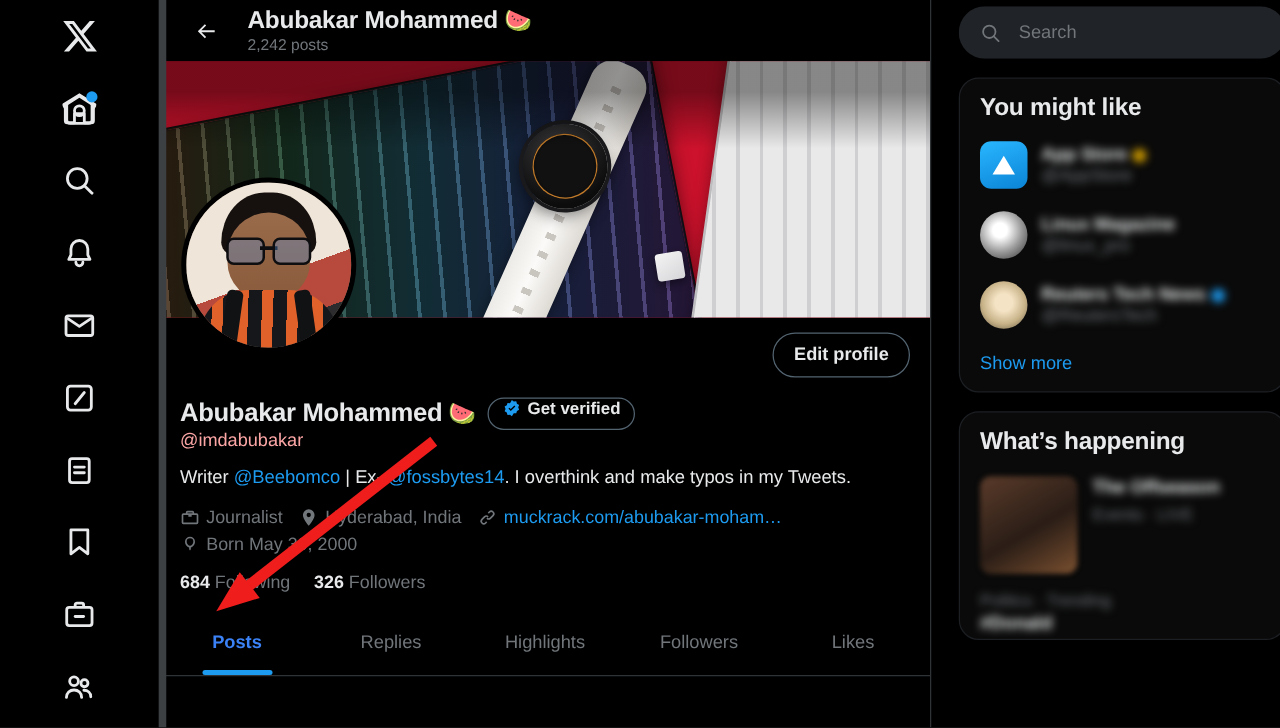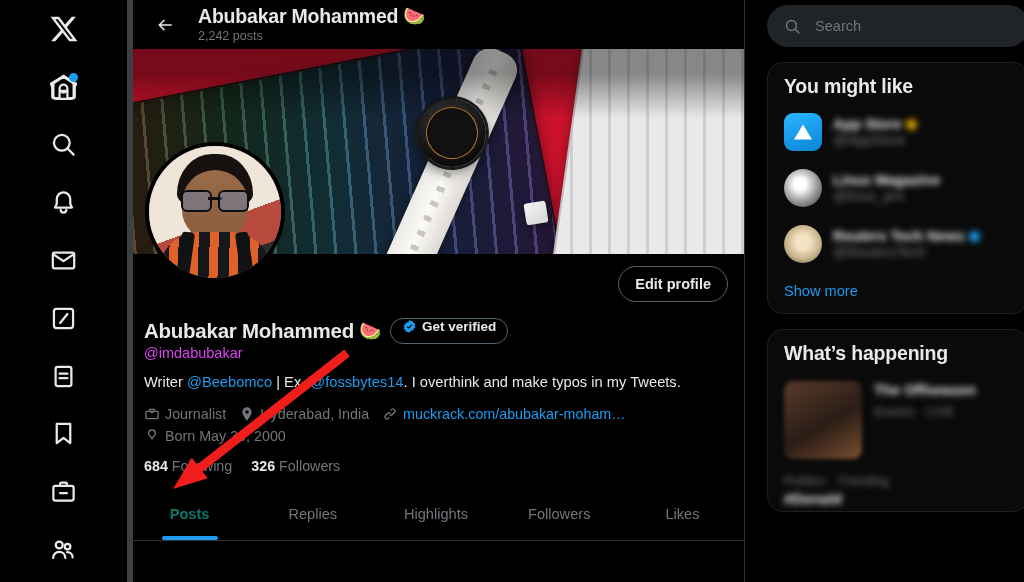--- a/index.html
+++ b/index.html
@@ -183,41 +183,41 @@
     font-size: 20.5px; font-weight: bold; color: #e7e9ea; letter-spacing: -.25px;
     display:flex; align-items:center; gap:5px;
   }
   .emoji { font-size: 18px; }
   .get-verified {
     display:inline-flex; gap:5px; border:1px solid #536471;
     border-radius:16px; height:26px; padding: 0 11px; cursor:pointer;
   }
   .get-verified span.lbl { font-size:13.5px; font-weight:bold; color:#e7e9ea; }
   .badge-ico { width:15px; height:15px; fill:#1d9bf0; }
-  .handle { font-size: 14.5px; color: #d946ef; margin-top: 1px; }
+  .handle { font-size: 14.5px; color: #fca5a5; margin-top: 1px; }
   .bio { font-size: 14.7px; color:#e7e9ea; margin-top: 12px; line-height: 1.35; }
   .lnk { color: #1d9bf0; cursor: pointer; }
 
   .meta { margin-top: 10px; font-size: 14.3px; color: #71767b; }
   .meta-row { display:flex; align-items:center; flex-wrap: wrap; gap: 0; line-height: 1.55; }
   .meta-item { display:flex; align-items:center; gap:5px; margin-right: 13px; }
   .meta-item svg { width: 16px; height: 16px; fill: #71767b; flex:0 0 16px; }
   .meta-item.link svg { fill:#71767b; }
 
   .counts { margin-top: 11px; font-size: 14.3px; color:#71767b; display:flex; gap: 19px; }
   .counts b { color: #e7e9ea; font-weight: bold; }
   .counts span { cursor: pointer; }
 
   
   .tabs { display:flex; margin-top: 14px; border-bottom: 1px solid #2f3336; height: 53px; }
   .tab {
     flex: 1; display:flex; align-items:center; justify-content:center;
     font-size: 14.6px; color:#71767b; font-weight: 500; cursor:pointer; position:relative;
   }
-  .tab.active { color:#0f766e; font-weight: bold; }
+  .tab.active { color:#3b82f6; font-weight: bold; }
   .tab.active:after {
     content:""; position:absolute; bottom:0; left:50%; transform:translateX(-50%);
     width: 56px; height: 4px; background:#1d9bf0; border-radius: 2px;
   }
 
   
   .right { flex:1; height:582px; background:#000; padding: 0 0 0 22px; overflow:hidden; }
   .searchbar {
     margin-top: 5px; height: 42px; background:#202327; border-radius: 21px;
     display:flex; align-items:center; padding: 0 16px; gap: 14px; width: 262px;

